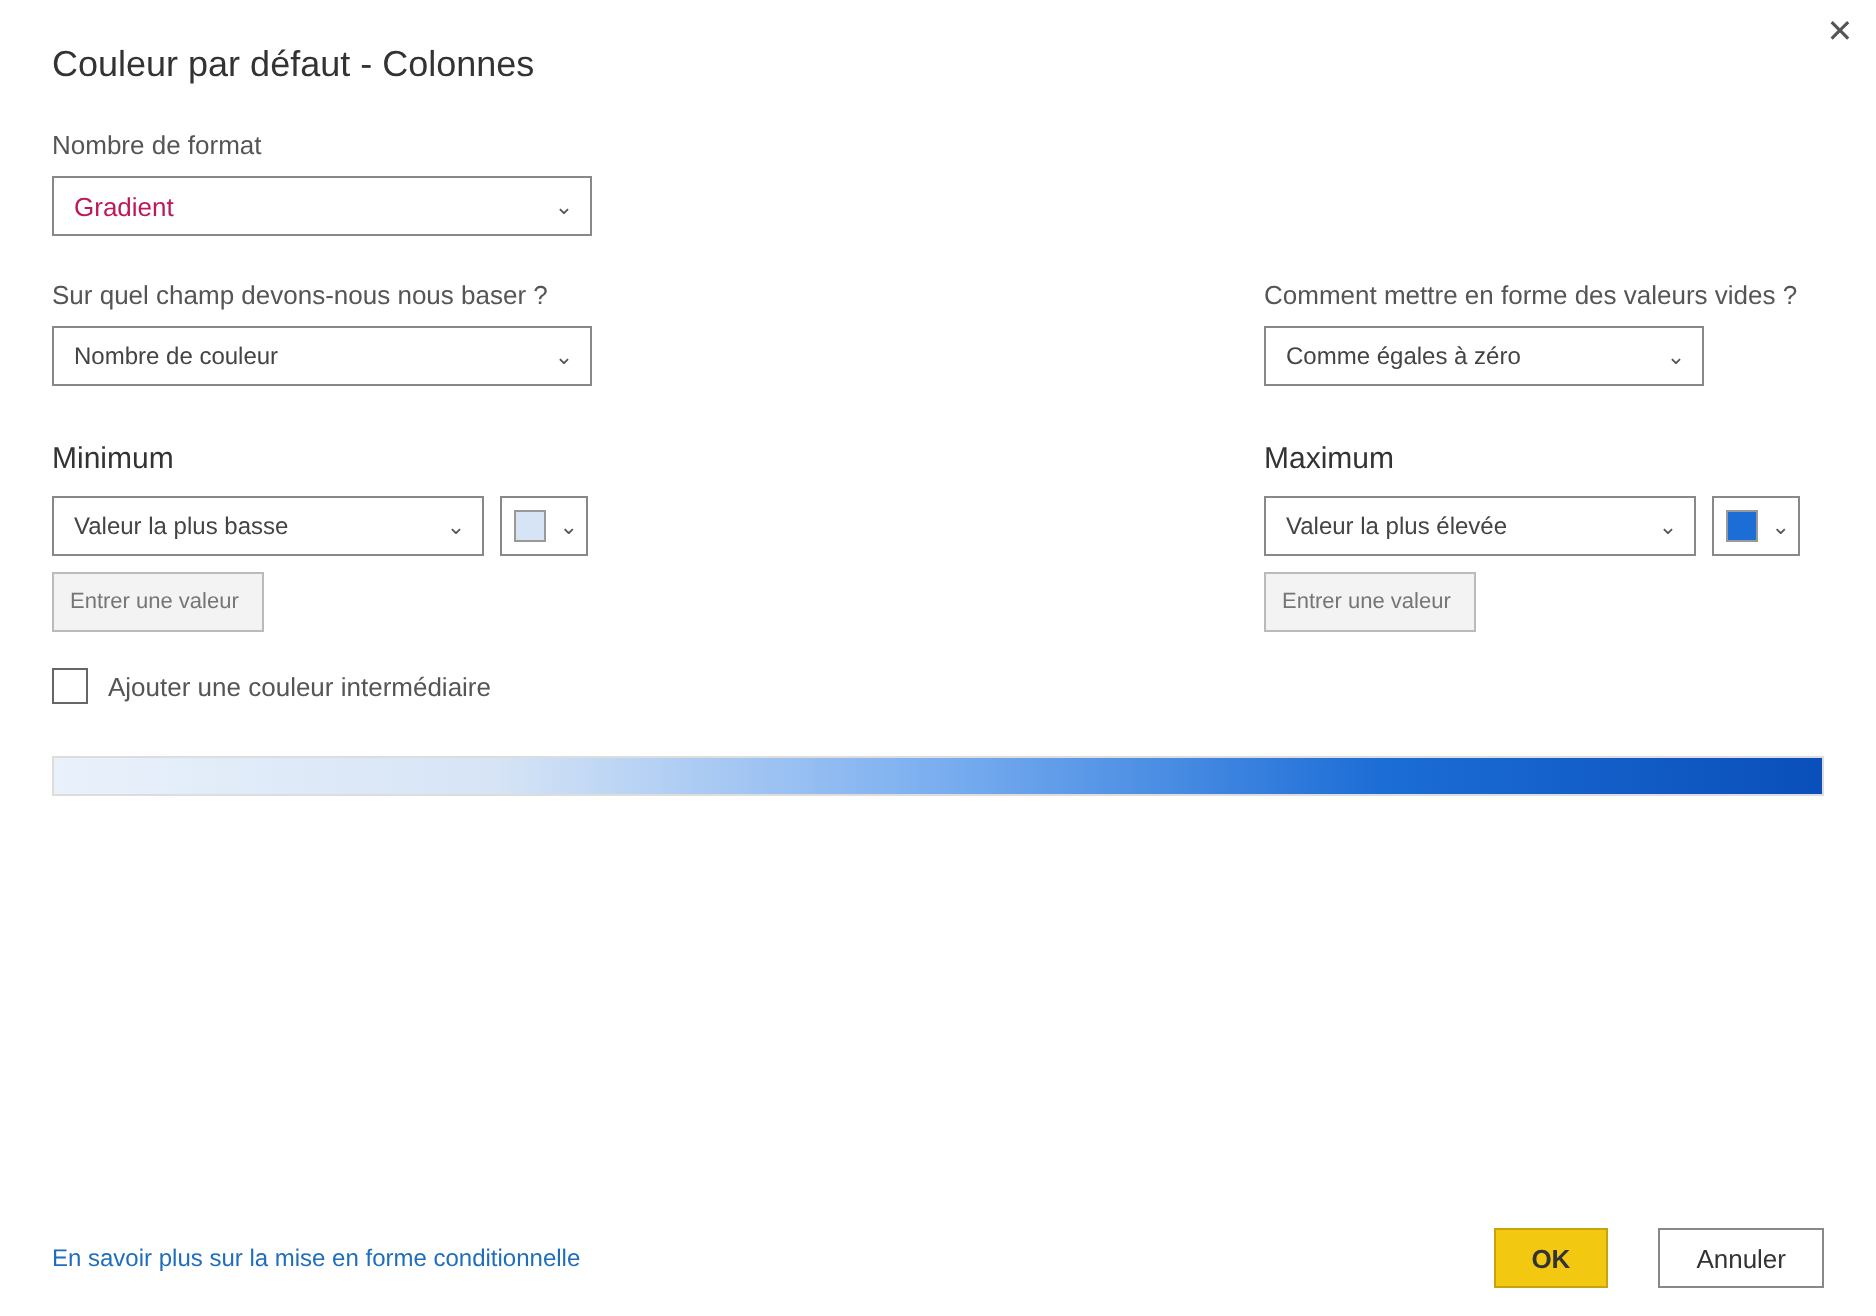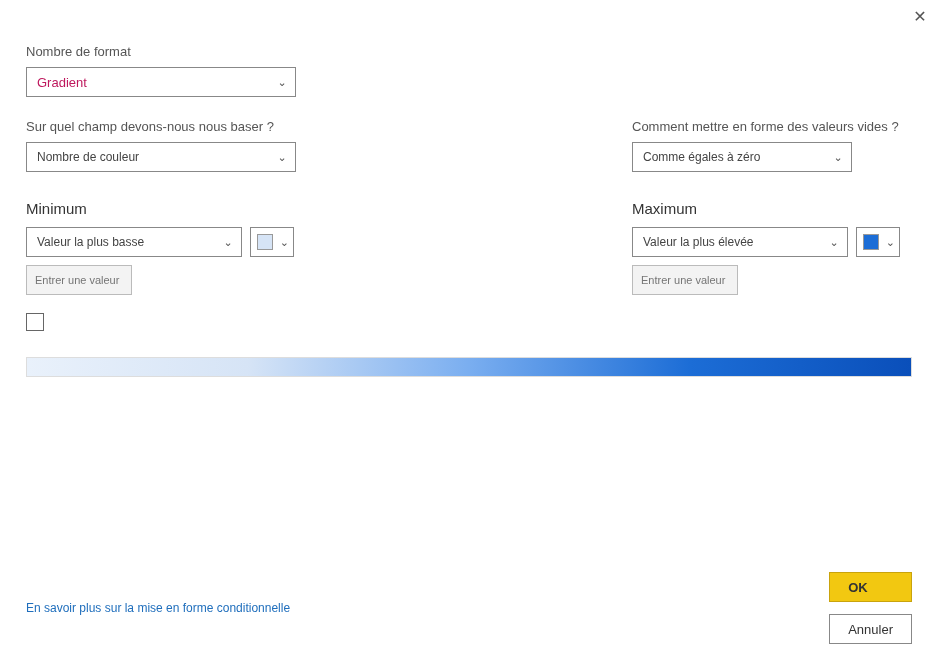--- a/index.html
+++ b/index.html
@@ -21,28 +21,31 @@
     .swatch { width: 16px; height: 16px; border: 1px solid #999; }
     .swatch.light { background: #d6e4f6; }
     .swatch.dark { background: #1c6dd6; }
     .value-input { margin-top: 8px; width: 106px; height: 30px; border: 1px solid #bbb; background: #f3f3f3; padding: 0 8px; font-size: 11px; color: #999; }
     .checkbox-row { display: flex; align-items: center; gap: 10px; margin-top: 18px; }
     .checkbox { width: 18px; height: 18px; border: 1px solid #666; background: #fff; cursor: pointer; }
     .checkbox-label { font-size: 13px; color: #555; }
     .gradient-bar { margin-top: 26px; height: 20px; width: 100%; background: linear-gradient(to right, #e9f1fb, #d6e4f6, #7aaef0, #1c6dd6, #0a4fba); border: 1px solid #ddd; }
     .footer { position: absolute; bottom: 14px; left: 26px; right: 26px; display: flex; align-items: center; justify-content: space-between; }
     .link { font-size: 12px; color: #1f6ebc; cursor: pointer; }
-    .buttons { display: flex; gap: 12px; flex-direction: column; }
+    .buttons { display: flex; gap: 25px; }
     .btn { height: 30px; padding: 0 18px; font-size: 13px; border: 1px solid #888; background: #fff; cursor: pointer; display: flex; align-items: center; }
     .btn.primary { background: #f2c811; border-color: #c9a30d; font-weight: 600; }
   </style>
 </head>
 <body>
 
 <div class="container">
+  <div class="header">
+    <div class="title">Couleur par défaut - Colonnes</div>
+  </div>
   <div class="close-btn">
     <span>✕</span>
   </div>
 
   <div class="label">Nombre de format</div>
   <div class="dropdown" style="width:270px">
     <span class="dropdown-text">Gradient</span>
     <span class="chevron">⌄</span>
   </div>
 
@@ -89,20 +92,21 @@
           <span class="swatch dark"></span>
           <span class="chevron" style="width:auto">⌄</span>
         </div>
       </div>
       <input class="value-input" disabled="" placeholder="Entrer une valeur" style="">
     </div>
   </div>
 
   <div class="checkbox-row">
     <div class="checkbox"></div>
+    <span class="checkbox-label">Ajouter une couleur intermédiaire</span>
   </div>
 
   <div class="gradient-bar"></div>
 </div>
 
 <div class="footer">
   <span class="link">En savoir plus sur la mise en forme conditionnelle</span>
   <div class="buttons">
     <div class="btn primary">OK</div>
     <div class="btn">Annuler</div>

